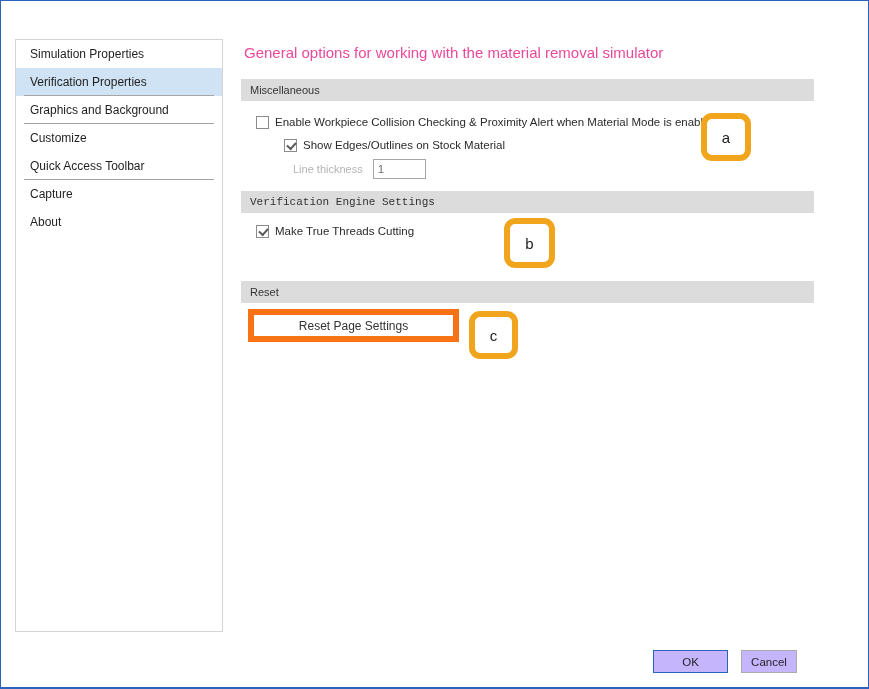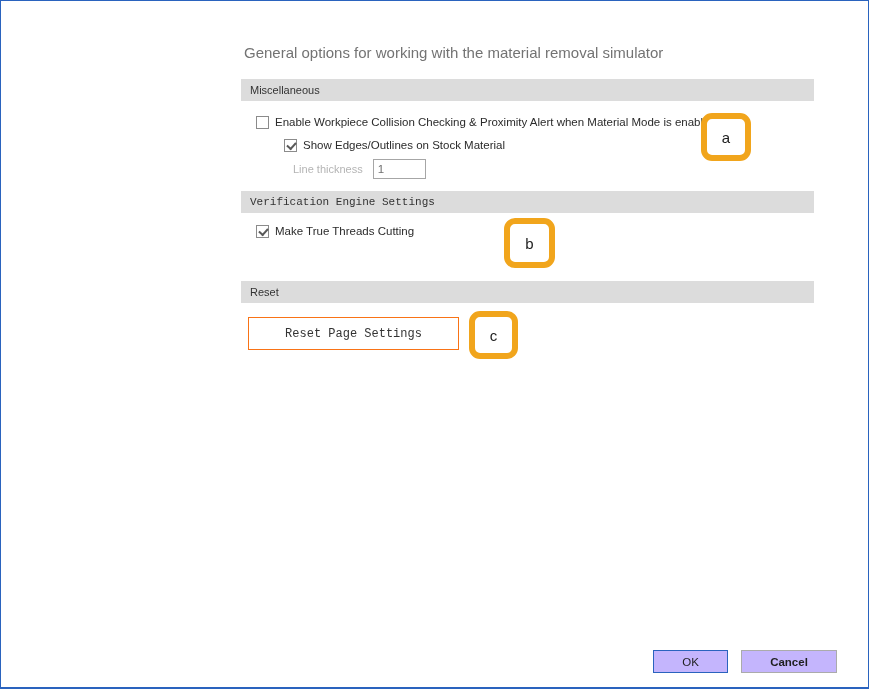--- a/index.html
+++ b/index.html
@@ -23,21 +23,21 @@
   
   .sidebar { position:absolute; left:14px; top:38px; width:208px; height:593px;
              background:#ffffff; border:1px solid #d4d4d4; }
   .side-item { position:relative; height:28px; line-height:28px; padding-left:14px;
                font-size:12px; color:#1f1f1f; white-space:nowrap; cursor:default; }
   .side-item.selected { background:#cfe3f5; }
   .side-item.sep::after { content:""; position:absolute; left:8px; right:8px; bottom:0;
                           border-bottom:1px solid #a6a6a6; }
 
   
-  .main-header { position:absolute; left:243px; top:43px; font-size:15px; color:#737373; white-space:nowrap; }
+  .main-header { position:absolute; left:243px; top:43px; font-size:15px; color:#ec4899; white-space:nowrap; }
 
   .section-bar { position:absolute; left:240px; width:573px; height:22px; background:#dcdcdc;
                  font-size:11px; color:#333; line-height:22px; padding-left:9px; white-space:nowrap; }
   .bar-misc   { top:78px; }
   .bar-engine { top:190px;font-family:Liberation Mono, monospace; }
   .bar-reset  { top:280px; }
 
   .cb-row { position:absolute; left:255px; height:14px; display:flex; align-items:center; gap:6px; }
   .row-collision  { top:114px; }
   .row-edges      { top:137px;margin-left:28px; }
@@ -47,42 +47,51 @@
   .cb { position:relative; width:13px; height:13px; border:1px solid #8b8b8b; background:#fff; flex:0 0 auto; }
   .cb.checked::after { content:""; position:absolute; left:2px; top:2px; width:7px; height:4px;
                        border-left:2px solid #5a5a5a; border-bottom:2px solid #5a5a5a; transform:rotate(-48deg); }
   .cb-label { font-size:11.5px; color:#2b2b2b; white-space:nowrap; }
 
   .lt-row { position:absolute; left:292px; top:157px; height:21px; display:flex; align-items:center; gap:10px; }
   .lt-label { font-size:11px; color:#b4b4b4; white-space:nowrap; }
   .lt-input { width:53px; height:20px; border:1px solid #a6a6a6; background:#fff; font-family:"Liberation Sans",sans-serif;
               font-size:11.5px; color:#6f6f6f; padding:0 0 0 4px; outline:none; }
 
-  .reset-btn { position:absolute; left:247px; top:316px; width:211px; height:33px; background:#fff;
-               border:1px solid #f97316; font-family:Liberation Mono, monospace; font-size:12px; color:#333; cursor:default; }
+  .reset-btn { position:absolute; left:247px; top:308px; width:211px; height:33px; background:#fff;
+               border:6px solid #f97316; font-family:Liberation Sans, sans-serif; font-size:12px; color:#333; cursor:default; }
 
   
   .ann { position:absolute; background:#fff; border:6px solid #f1a51c; border-radius:11px;
          display:flex; align-items:center; justify-content:center; font-size:15px; color:#1c1c1c; }
   .ann-a { left:700px; top:112px; width:50px; height:48px; }
   .ann-b { left:503px; top:217px; width:51px; height:50px; }
   .ann-c { left:468px; top:310px; width:49px; height:48px; }
 
   
   .footer-btn { position:absolute; top:649px; height:23px; background:#c4b5fd; font-family:"Liberation Sans",sans-serif;
                 font-size:11.5px; color:#1f1f1f; cursor:default; }
   .btn-ok { left:652px; width:75px; border:1px solid #2a63be; }
-  .btn-cancel { left:740px; width:96px; border:1px solid #ababab;font-weight:bold; }
+  .btn-cancel { left:740px; width:56px; border:1px solid #ababab; }
 </style>
 </head>
 <body>
 
 <div class="window">
 
 
+  <div class="sidebar">
+    <div class="side-item">Simulation Properties</div>
+    <div class="side-item selected sep">Verification Properties</div>
+    <div class="side-item sep">Graphics and Background</div>
+    <div class="side-item">Customize</div>
+    <div class="side-item sep">Quick Access Toolbar</div>
+    <div class="side-item">Capture</div>
+    <div class="side-item">About</div>
+  </div>
 
   <div class="main-header">General options for working with the material removal simulator</div>
 
   <div class="section-bar bar-misc">Miscellaneous</div>
 
   <div class="cb-row row-collision">
     <span class="cb"></span>
     <span class="cb-label">Enable Workpiece Collision Checking &amp; Proximity Alert when Material Mode is enabled</span>
   </div>
 

